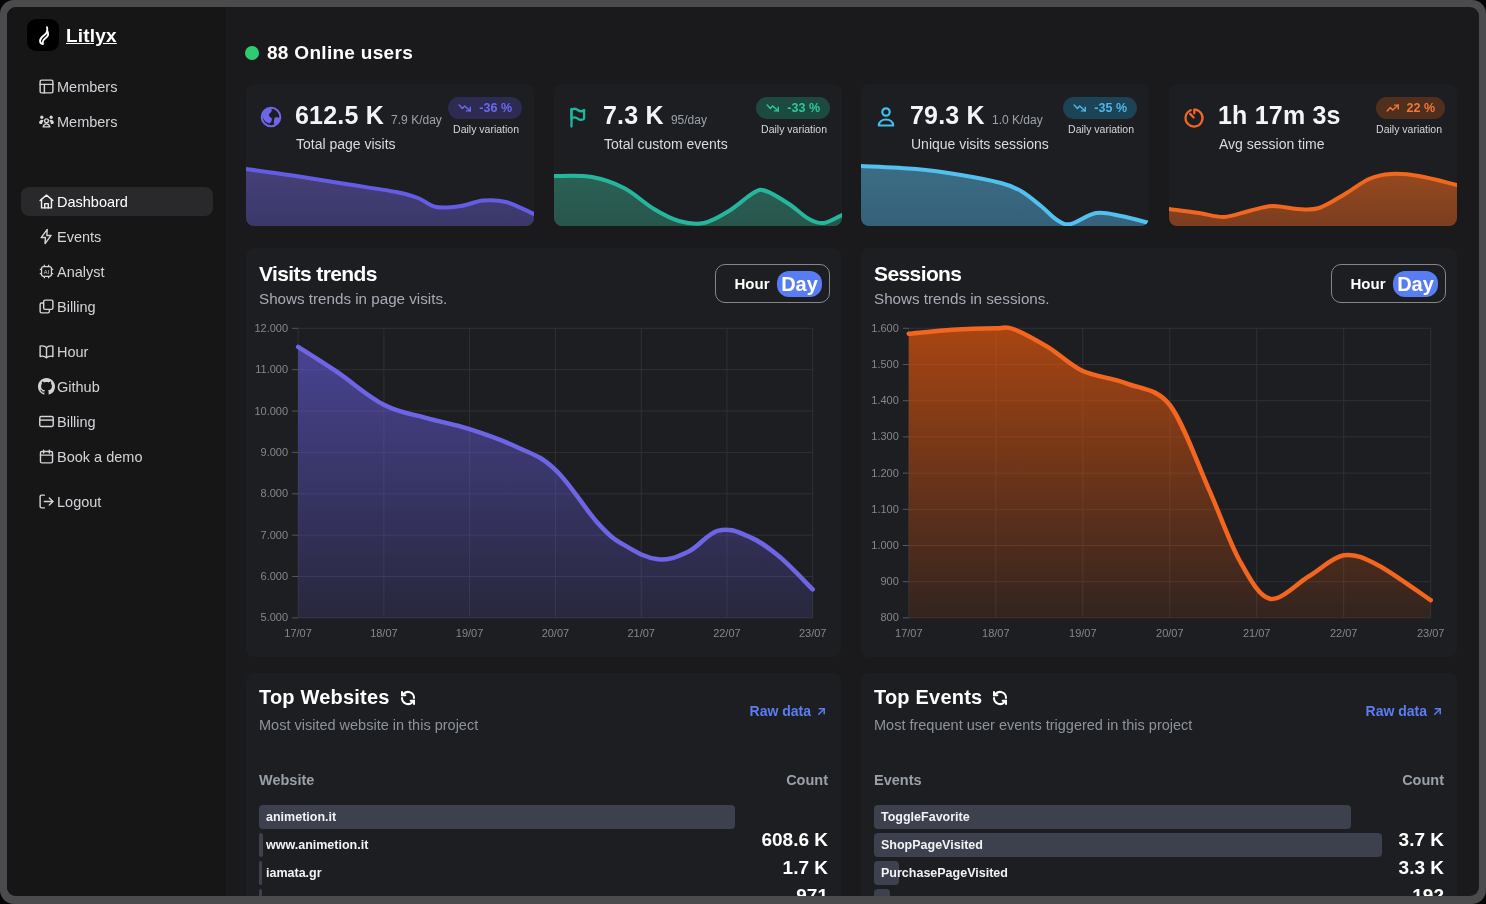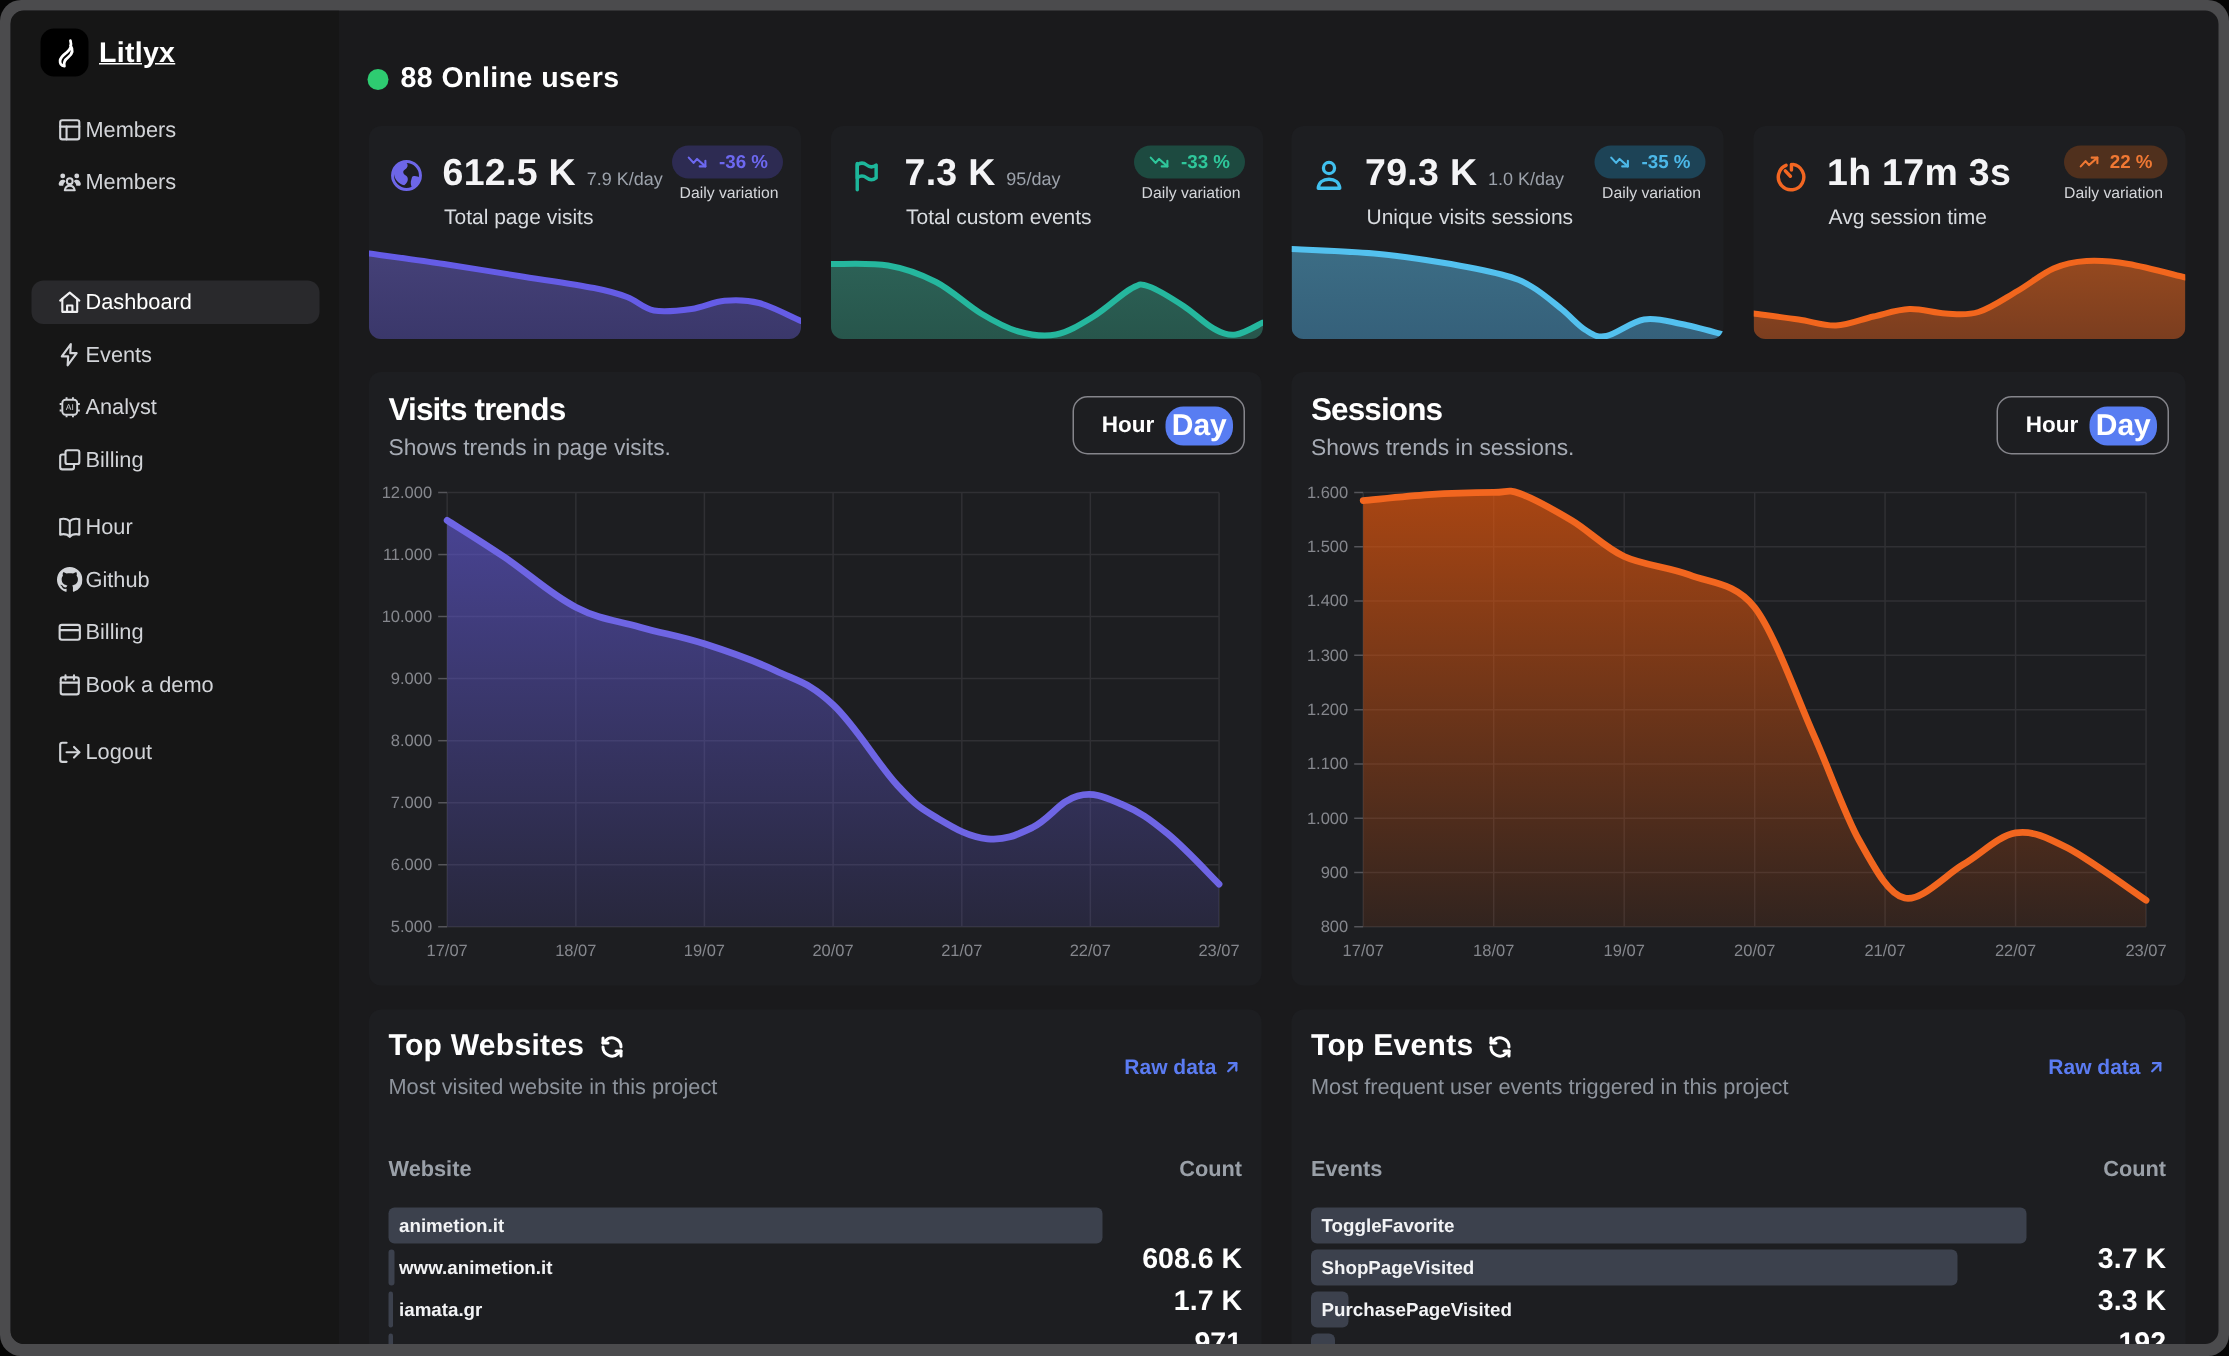--- a/index.html
+++ b/index.html
@@ -350,21 +350,21 @@
           <span>Events</span>
           <span>Count</span>
         </div>
       <div class="trow" style="top:132px">
           <div class="tbar" style="width:477px">
             <span>ToggleFavorite</span>
           </div>
           <div class="tcnt">3.7 K</div>
         </div>
 <div class="trow" style="top:160px">
-          <div class="tbar" style="width:431px">
+          <div class="tbar" style="width:508px">
             <span>ShopPageVisited</span>
           </div>
           <div class="tcnt">3.3 K</div>
         </div>
 <div class="trow" style="top:188px">
           <div class="tbar" style="width:25px">
             <span>PurchasePageVisited</span>
           </div>
           <div class="tcnt">192</div>
         </div>

